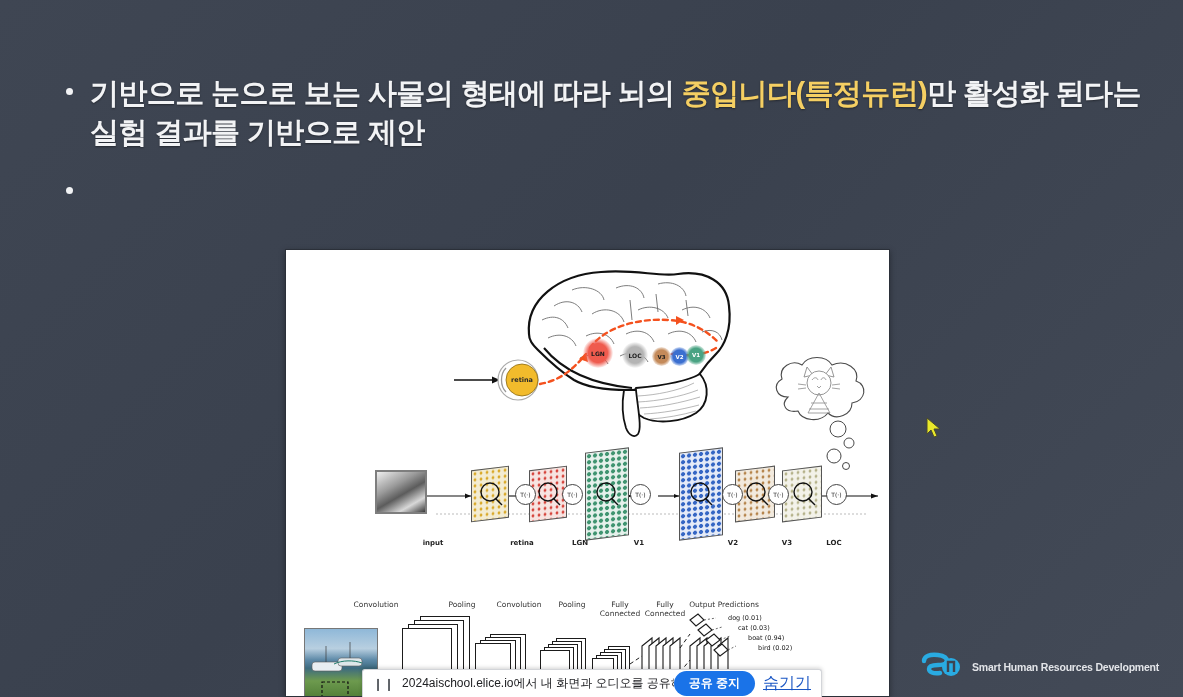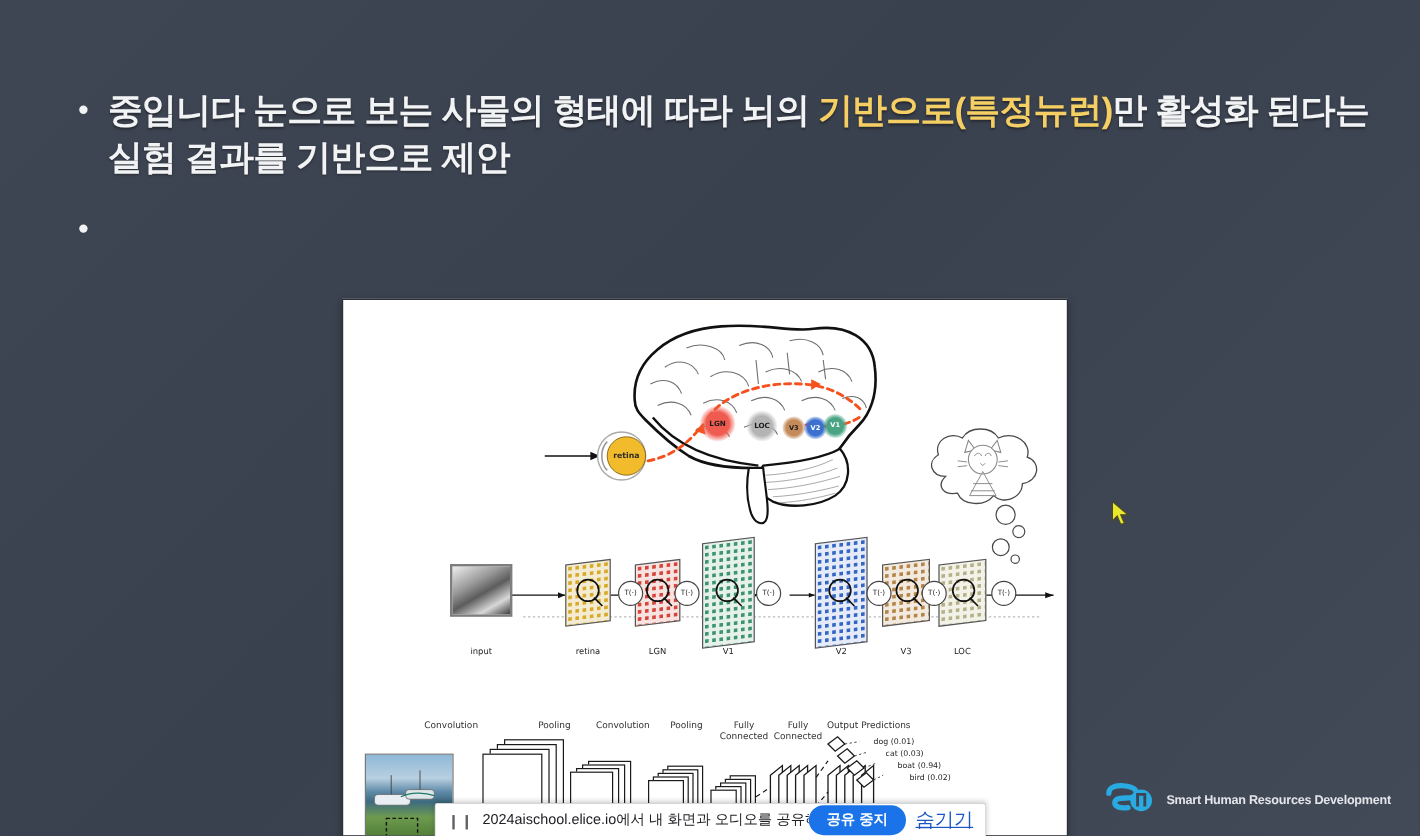--- a/index.html
+++ b/index.html
@@ -69,23 +69,24 @@
     border-radius: 50%;
     display: flex; align-items: center; justify-content: center;
     font-size: 6px; font-weight: bold; color: #1b1b1b;
     font-family: "DejaVu Sans", sans-serif;
   }
 
   
   .stacklbl {
     position: absolute;
     font-family: "DejaVu Sans", sans-serif;
-    font-size: 7px; font-weight: normal; color: #222;
+    font-size: 7px; font-weight: bold; color: #222;
     text-align: left; white-space: nowrap;
     transform: translateX(-50%);
+    margin-left: 32px;
   }
   .tnode {
     position: absolute;
     width: 21px; height: 21px; border-radius: 50%;
     border: 1px solid #444; background: #fff;
     display: flex; align-items: center; justify-content: center;
     font-size: 6px; color: #222; font-family: "DejaVu Sans", sans-serif;
   }
   .plate { position: absolute; }
   .plate .face {
@@ -179,21 +180,21 @@
 </style>
 </head>
 <body>
 
 <div id="slide">
 
 
   <div id="bullets">
 
     <div class="bullet" id="bullet1">
-      <span class="dot"></span><span>중입니다 눈으로 보는 사물의 형태에 따라 뇌의 </span><span class="hl">기반으로(특정뉴런)</span><span>만 활성화 된다는 실험 결과를 기반으로 제안</span>
+      <span class="dot"></span><span>기반으로 눈으로 보는 사물의 형태에 따라 뇌의 </span><span class="hl">중입니다(특정뉴런)</span><span>만 활성화 된다는 실험 결과를 기반으로 제안</span>
     </div>
 
     <div class="bullet" id="bullet2">
       <span class="dot"></span>
     </div>
   </div>
 
   <div id="panel">
 
     <div id="figA">

